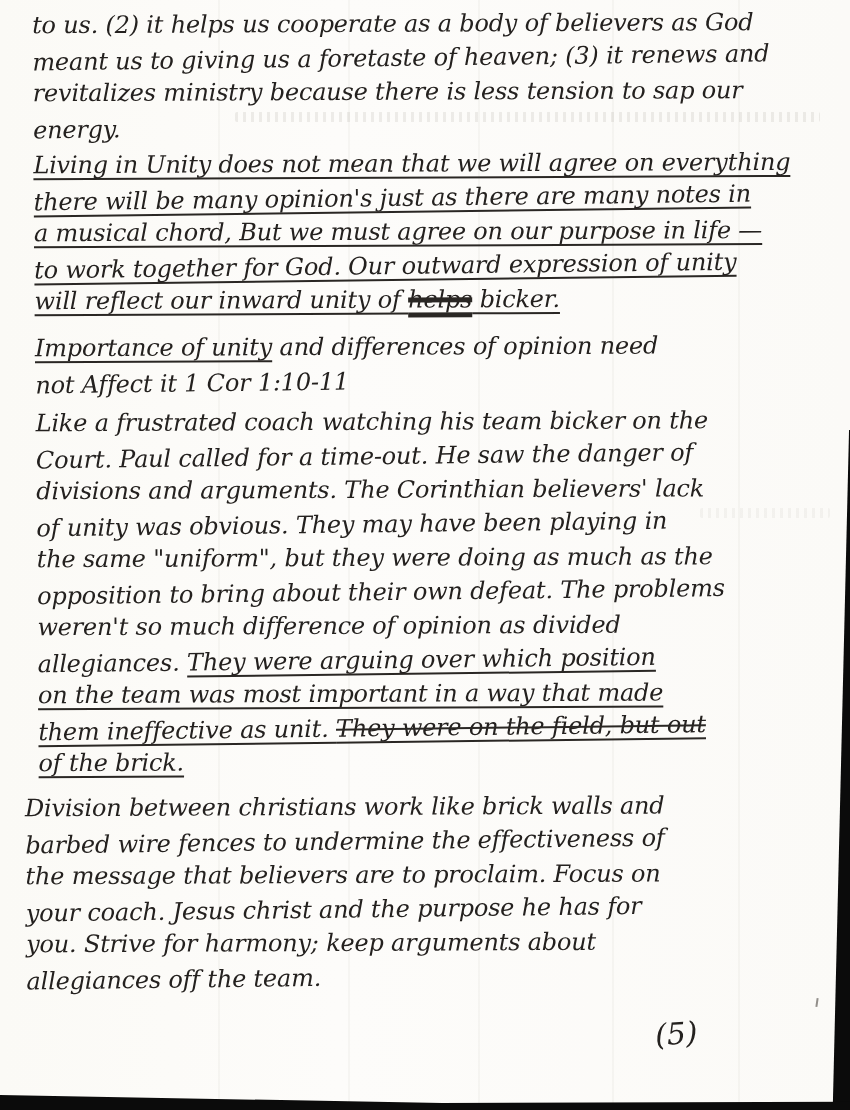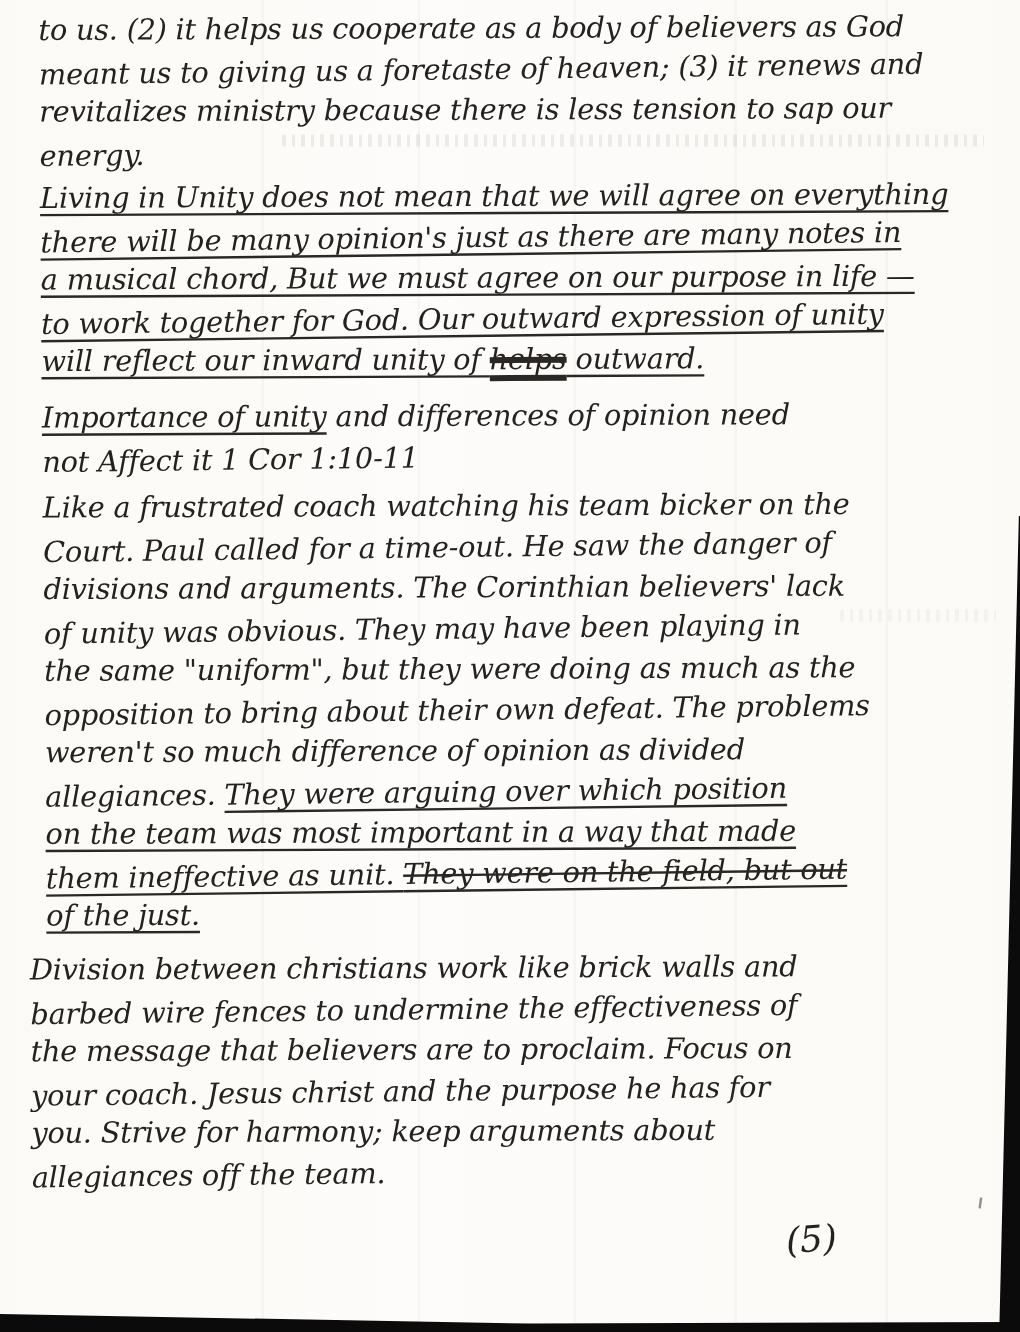--- a/index.html
+++ b/index.html
@@ -103,38 +103,38 @@
       <div class="line"><span class="seg">to us. (2) it helps us cooperate as a body of believers as God</span></div>
       <div class="line"><span class="seg">meant us to giving us a foretaste of heaven; (3) it renews and</span></div>
       <div class="line"><span class="seg">revitalizes ministry because there is less tension to sap our</span></div>
       <div class="line"><span class="seg">energy.</span></div>
     </div>
     <div class="paragraph p-living-in-unity">
       <div class="line"><span class="seg u">Living in Unity does not mean that we will agree on everything</span></div>
       <div class="line"><span class="seg u">there will be many opinion's just as there are many notes in</span></div>
       <div class="line"><span class="seg u">a musical chord, But we must agree on our purpose in life —</span></div>
       <div class="line"><span class="seg u">to work together for God. Our outward expression of unity</span></div>
-      <div class="line"><span class="seg u">will reflect our inward unity of </span><span class="seg u scribble">helps</span><span class="seg u"> outward.</span></div>
+      <div class="line"><span class="seg u">will reflect our inward unity of </span><span class="seg u scribble">helps</span><span class="seg u"> bicker.</span></div>
     </div>
     <div class="paragraph p-importance-heading">
       <div class="line"><span class="seg u">Importance of unity</span><span class="seg"> and differences of opinion need</span></div>
       <div class="line"><span class="seg">not Affect it 1 Cor 1:10-11</span></div>
     </div>
     <div class="paragraph p-coach-illustration">
       <div class="line"><span class="seg">Like a frustrated coach watching his team bicker on the</span></div>
       <div class="line"><span class="seg">Court. Paul called for a time-out. He saw the danger of</span></div>
       <div class="line"><span class="seg">divisions and arguments. The Corinthian believers' lack</span></div>
       <div class="line"><span class="seg">of unity was obvious. They may have been playing in</span></div>
       <div class="line"><span class="seg">the same "uniform", but they were doing as much as the</span></div>
       <div class="line"><span class="seg">opposition to bring about their own defeat. The problems</span></div>
       <div class="line"><span class="seg">weren't so much difference of opinion as divided</span></div>
       <div class="line"><span class="seg">allegiances. </span><span class="seg u">They were arguing over which position</span></div>
       <div class="line"><span class="seg u">on the team was most important in a way that made</span></div>
       <div class="line"><span class="seg u">them ineffective as unit. </span><span class="seg u strike">They were on the field, but out</span></div>
-      <div class="line"><span class="seg u">of the just.</span></div>
+      <div class="line"><span class="seg u">of the brick.</span></div>
     </div>
     <div class="paragraph p-division">
       <div class="line"><span class="seg">Division between christians work like brick walls and</span></div>
       <div class="line"><span class="seg">barbed wire fences to undermine the effectiveness of</span></div>
       <div class="line"><span class="seg">the message that believers are to proclaim. Focus on</span></div>
       <div class="line"><span class="seg">your coach. Jesus christ and the purpose he has for</span></div>
       <div class="line"><span class="seg">you. Strive for harmony; keep arguments about</span></div>
       <div class="line"><span class="seg">allegiances off the team.</span></div>
     </div>
   </div>

